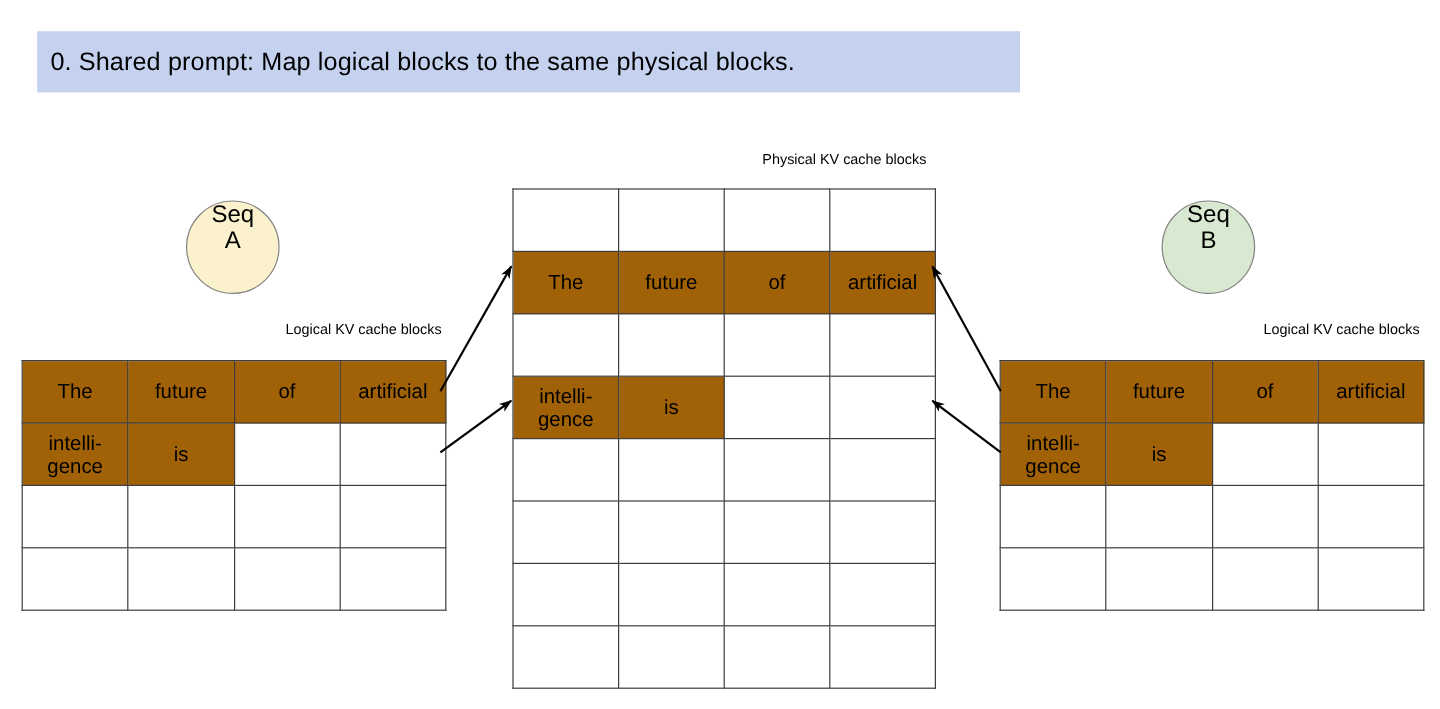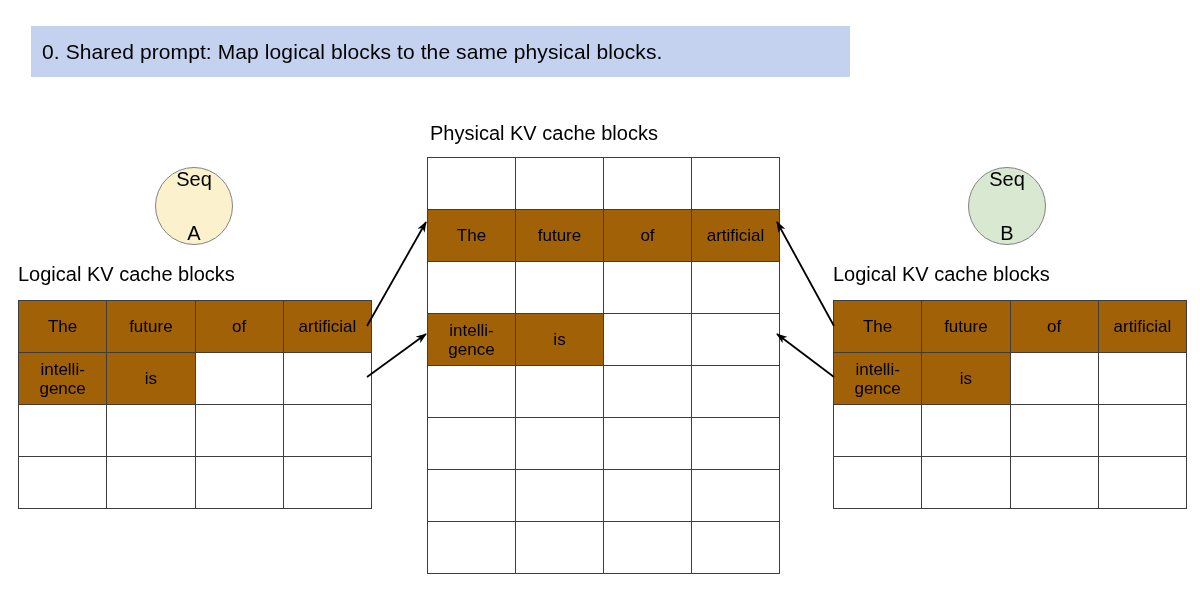--- a/index.html
+++ b/index.html
@@ -38,41 +38,41 @@
   .banner-text {
     font-size: 21px;
     line-height: 24px;
     letter-spacing: 0.1px;
     white-space: nowrap;
   }
 
   
   .caption {
     position: absolute;
-    font-size: 20px;
+    font-size: 12px;
     line-height: 24px;
-    text-align: left;
+    text-align: right;
     white-space: nowrap;
   }
   #physical-caption { left: 430px; top: 121px; width: 342px; }
   #left-caption     { left: 18px;  top: 262px; width: 350px; }
   #right-caption    { left: 833px; top: 262px; width: 350px; }
 
   
   .seq-circle {
     position: absolute;
     width: 78px;
     height: 78px;
     border-radius: 50%;
     border: 1px solid #828282;
     box-sizing: border-box;
     display: flex;
     flex-direction: column;
     align-items: center;
-    justify-content: space-between;
+    justify-content: flex-start;
     font-size: 20px;
     line-height: 22px;
   }
   #seq-a-circle { left: 155px; top: 167px; background: #fbf2cd; }
   #seq-b-circle { left: 968px; top: 167px; background: #d9e8d0; }
 
   
   .grid {
     position: absolute;
     border-collapse: collapse;

